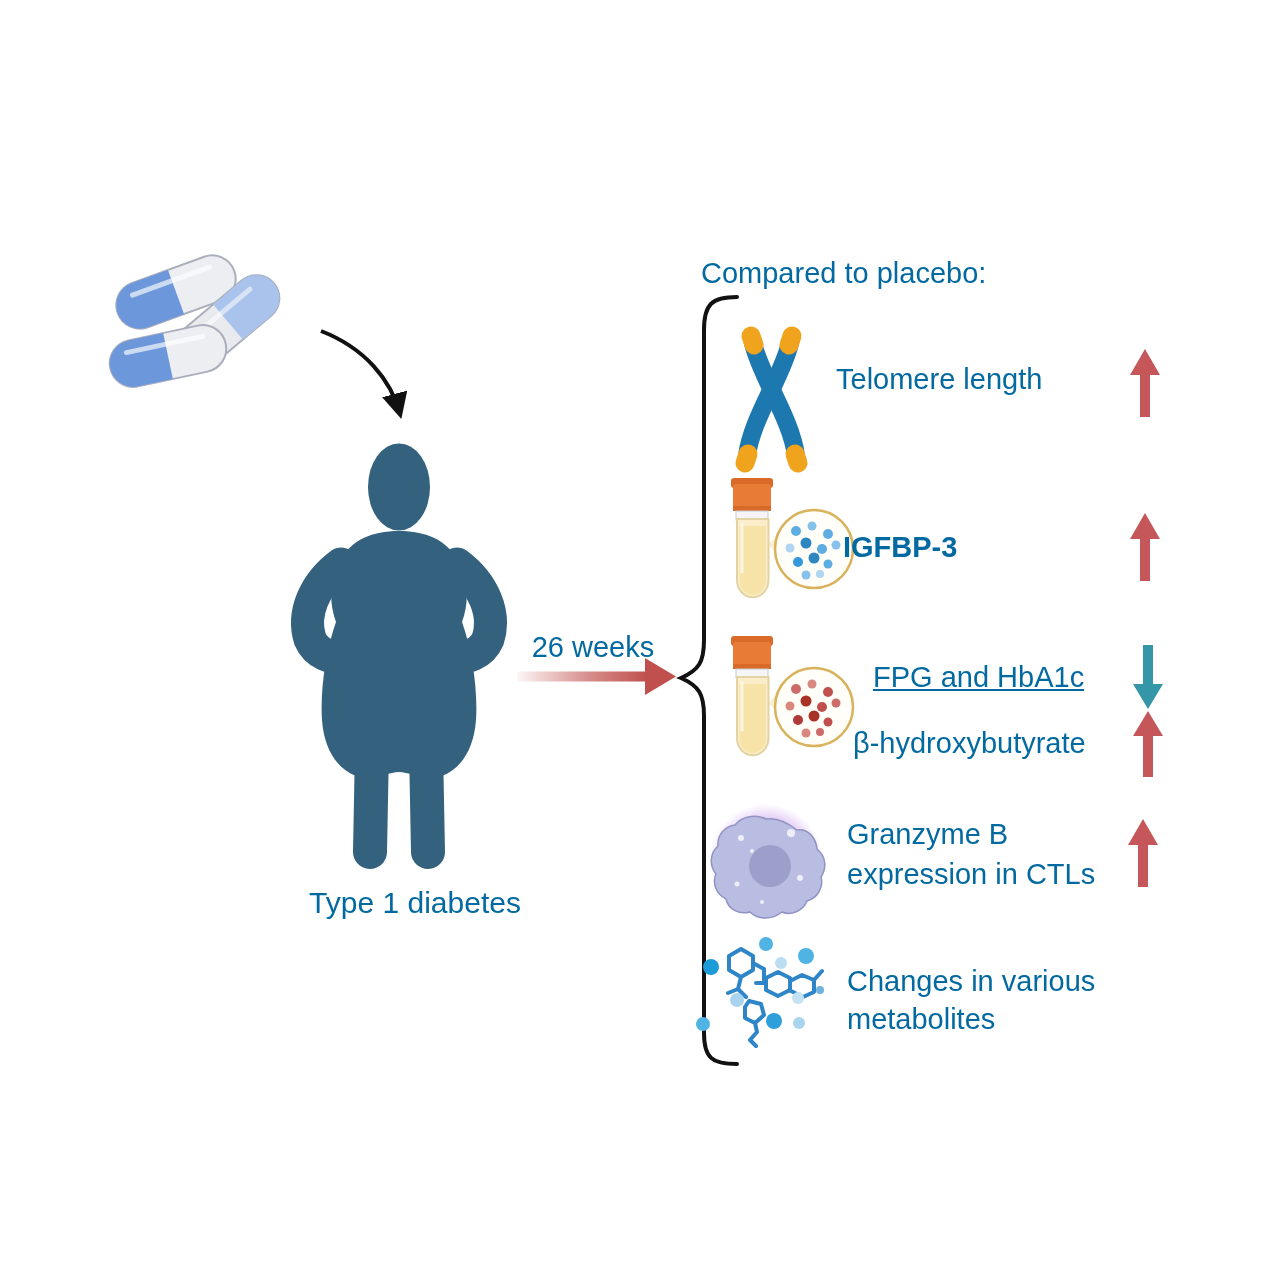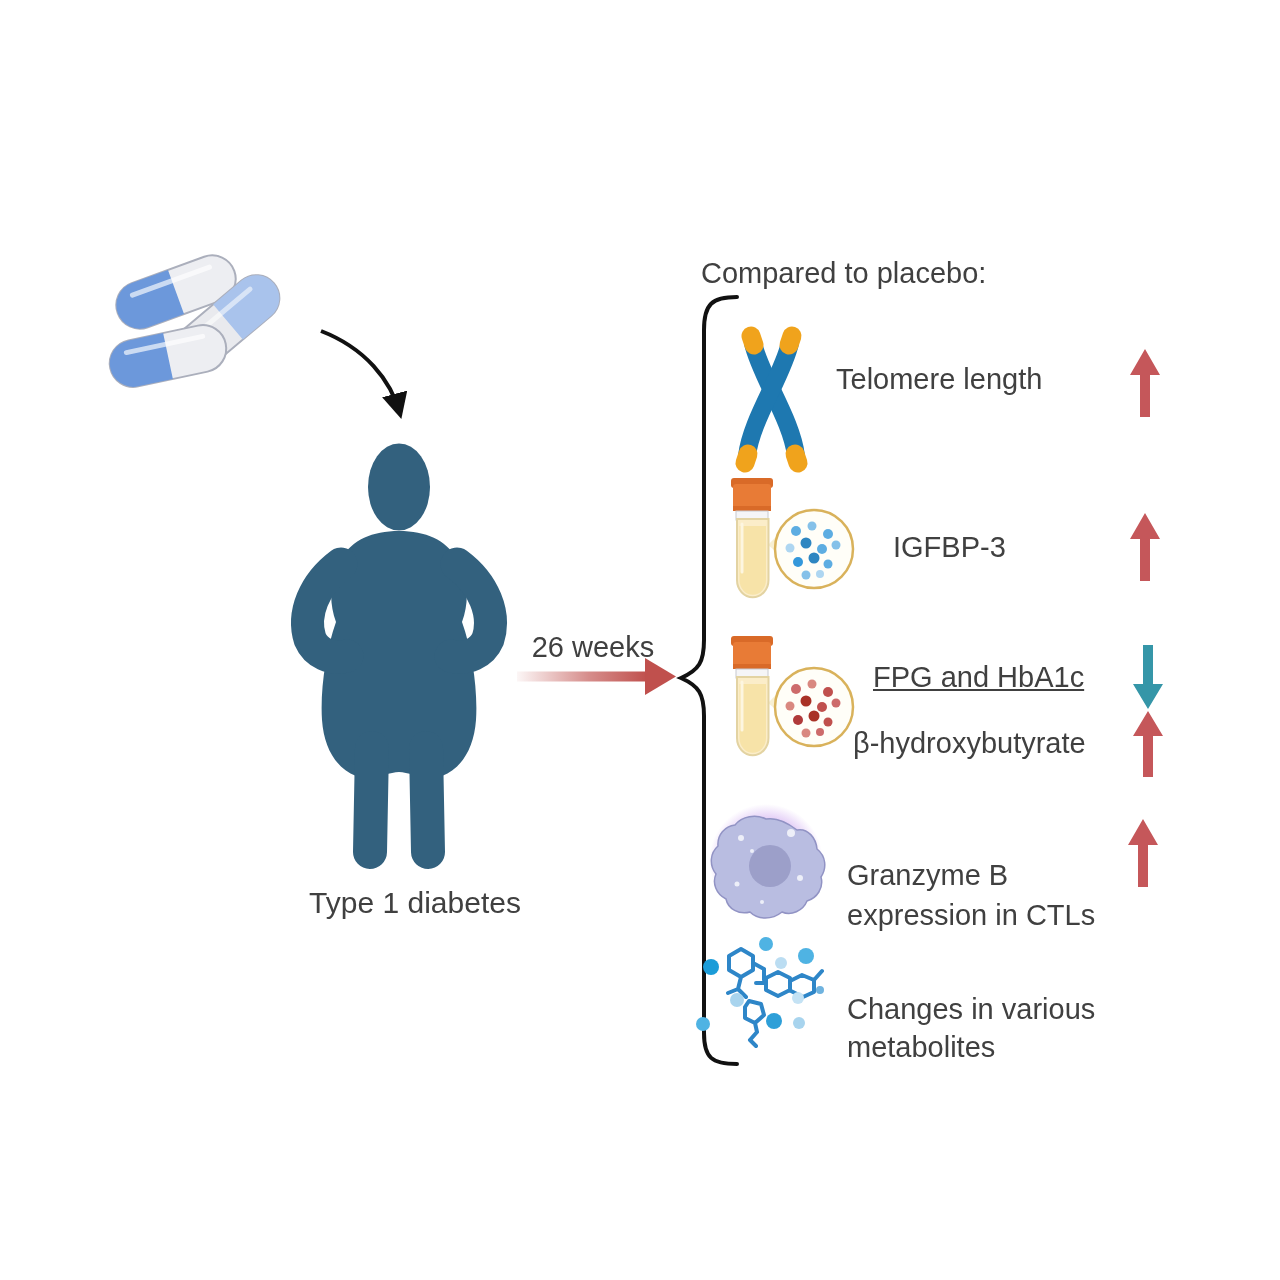--- a/index.html
+++ b/index.html
@@ -1,21 +1,21 @@
 <!DOCTYPE html>
 <html><head>
 <meta charset="utf-8">
 <style>
   html,body{margin:0;padding:0;background:#ffffff;}
   #canvas{
     position:relative;width:1280px;height:1280px;background:#ffffff;
     font-family:"Liberation Sans", sans-serif;color:#1a1a1a;overflow:hidden;
   }
   .abs{position:absolute;}
-  .label{font-size:29px;line-height:34px;white-space:nowrap;color:#404040;}
+  .label{font-size:29px;line-height:34px;white-space:nowrap;color:#0369a1;}
   .centered{text-align:center;}
   #art{position:absolute;left:0;top:0;width:1280px;height:1280px;}
   .arrow-svg{position:absolute;}
 </style>
 </head>
 <body>
 <div id="canvas">
 
 <svg id="art" viewBox="0 0 1280 1280">
   <defs>
@@ -187,33 +187,33 @@
 
 
 <div class="abs label centered" style="left:290px;top:886px;width:250px;font-size:30px;">Type 1 diabetes</div>
 
 <div class="abs label centered" style="left:518px;top:630px;width:150px;">26 weeks</div>
 
 <div class="abs label" style="left:701px;top:256px;">Compared to placebo:</div>
 
 <div class="abs label" style="left:836px;top:362px;">Telomere length</div>
 
-<div class="abs label" style="left:893px;top:530px;">IGFBP-3</div>
+<div class="abs label" style="left:843px;top:530px;font-weight:bold;">IGFBP-3</div>
 
 <div class="abs label" style="left:873px;top:660px;text-decoration:underline;">FPG and HbA1c</div>
 
 <div class="abs label" style="left:853px;top:726px;">β-hydroxybutyrate</div>
 
 <div class="abs label" style="left:847px;top:814px;">
-  <div style="line-height:40px;margin-top:41px;">Granzyme B</div>
+  <div style="line-height:40px;">Granzyme B</div>
   <div style="line-height:40px;">expression in CTLs</div>
 </div>
 
 <div class="abs label" style="left:847px;top:962px;">
-  <div style="line-height:38px;margin-top:28px;">Changes in various</div>
+  <div style="line-height:38px;">Changes in various</div>
   <div style="line-height:38px;">metabolites</div>
 </div>
 
 <svg class="arrow-svg" style="left:1128px;top:348px;" width="34" height="70" viewBox="0 0 34 70">
   <path d="M17 1 L32 27 L22 27 L22 69 L12 69 L12 27 L2 27 Z" fill="#C5575A"></path>
 </svg>
 
 <svg class="arrow-svg" style="left:1128px;top:512px;" width="34" height="70" viewBox="0 0 34 70">
   <path d="M17 1 L32 27 L22 27 L22 69 L12 69 L12 27 L2 27 Z" fill="#C5575A"></path>
 </svg>

